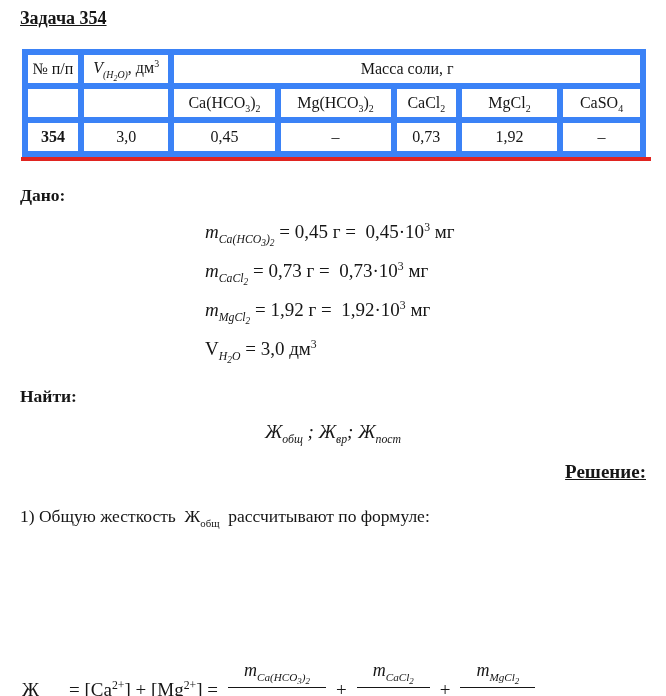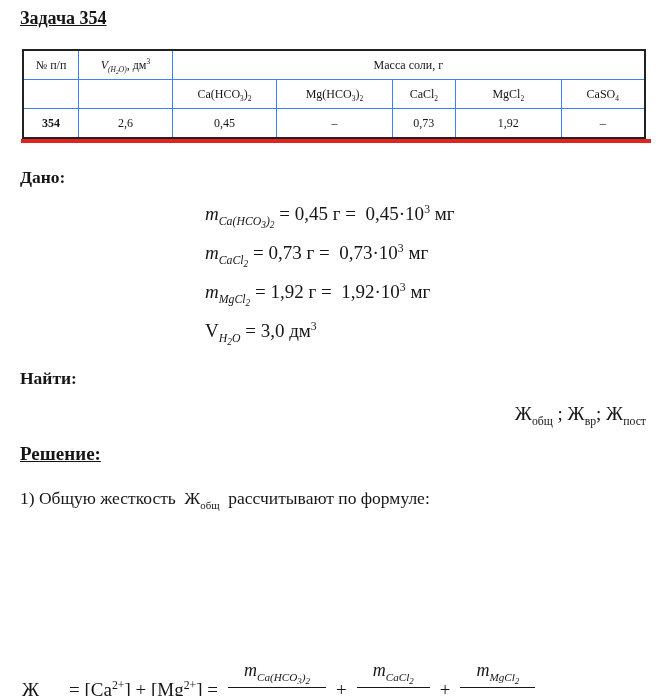--- a/index.html
+++ b/index.html
@@ -18,42 +18,42 @@
   .doc-title .u{text-decoration:underline;}
 
   .intro{margin:0;font-size:17.5px;line-height:37px;text-align:justify;}
   .intro b{letter-spacing:0.2px;}
 
   .note{margin:8px 0 0 0;font-size:17px;line-height:26px;}
   .note .lbl{font-style:italic;}
 
   table.grid{border-collapse:collapse;margin:20px 0 0 2px;table-layout:fixed;}
   table.grid td{
-    border:1px solid #3b82f6;font-size:12px;text-align:center;vertical-align:middle;
+    border:6px solid #3b82f6;font-size:16px;text-align:center;vertical-align:middle;
     padding:3px 2px;height:22px;overflow:hidden;
   }
   table.grid{border:2px solid #222;}
   td.c1{width:54px;font-size:15px;}
   td.c2{width:96px;font-size:15px;}
   td.c3{width:105px;border-radius:9px;}
   td.c4{width:117px;}
   td.c5{width:62px;}
   td.c6{width:109px;margin-top:16px;}
   td.c7{width:84px;}
   td.bold{font-weight:bold;}
 
   .redline{width:630px;height:4px;margin:0 0 0 1px;}
 
   .sec-label{margin:24px 0 0 0;font-size:17.5px;font-weight:bold;}
 
   .math{margin:12px 0 0 185px;font-size:19px;line-height:27px;}
   .math:first-of-type{margin-top:14px;}
 
-  .find-expr{margin:14px 0 0 0;text-align:right;font-size:19px;}
-  .solution-head{margin:18px 0 0 0;text-align:left;font-size:19px;font-weight:bold;}
+  .find-expr{margin:14px 0 0 0;text-align:center;font-size:19px;font-style:italic;}
+  .solution-head{margin:18px 0 0 0;text-align:right;font-size:19px;font-weight:bold;}
   .solution-head .u{text-decoration:underline;}
 
   .step{margin:20px 0 0 0;font-size:17.5px;line-height:26px;}
 
   .formula{
     position:absolute;top:659px;left:22px;white-space:nowrap;font-size:19px;
   }
   .formula .lhs{margin-right:30px;}
   .formula .eq{margin-right:4px;}
   .frac{display:inline-block;vertical-align:middle;text-align:center;margin:0 6px;}
@@ -81,21 +81,21 @@
       <td class="c1"></td>
       <td class="c2"></td>
       <td class="c3">Ca(HCO<sub>3</sub>)<sub>2</sub></td>
       <td class="c4">Mg(HCO<sub>3</sub>)<sub>2</sub></td>
       <td class="c5">CaCl<sub>2</sub></td>
       <td class="c6">MgCl<sub>2</sub></td>
       <td class="c7">CaSO<sub>4</sub></td>
     </tr>
     <tr>
       <td class="c1 bold">354</td>
-      <td class="c2">2,6</td>
+      <td class="c2">3,0</td>
       <td class="c3">0,45</td>
       <td class="c4">–</td>
       <td class="c5">0,73</td>
       <td class="c6">1,92</td>
       <td class="c7">–</td>
     </tr>
   </tbody>
     </table>
 
   <div class="redline" style="background: rgb(224, 36, 32);"></div>

